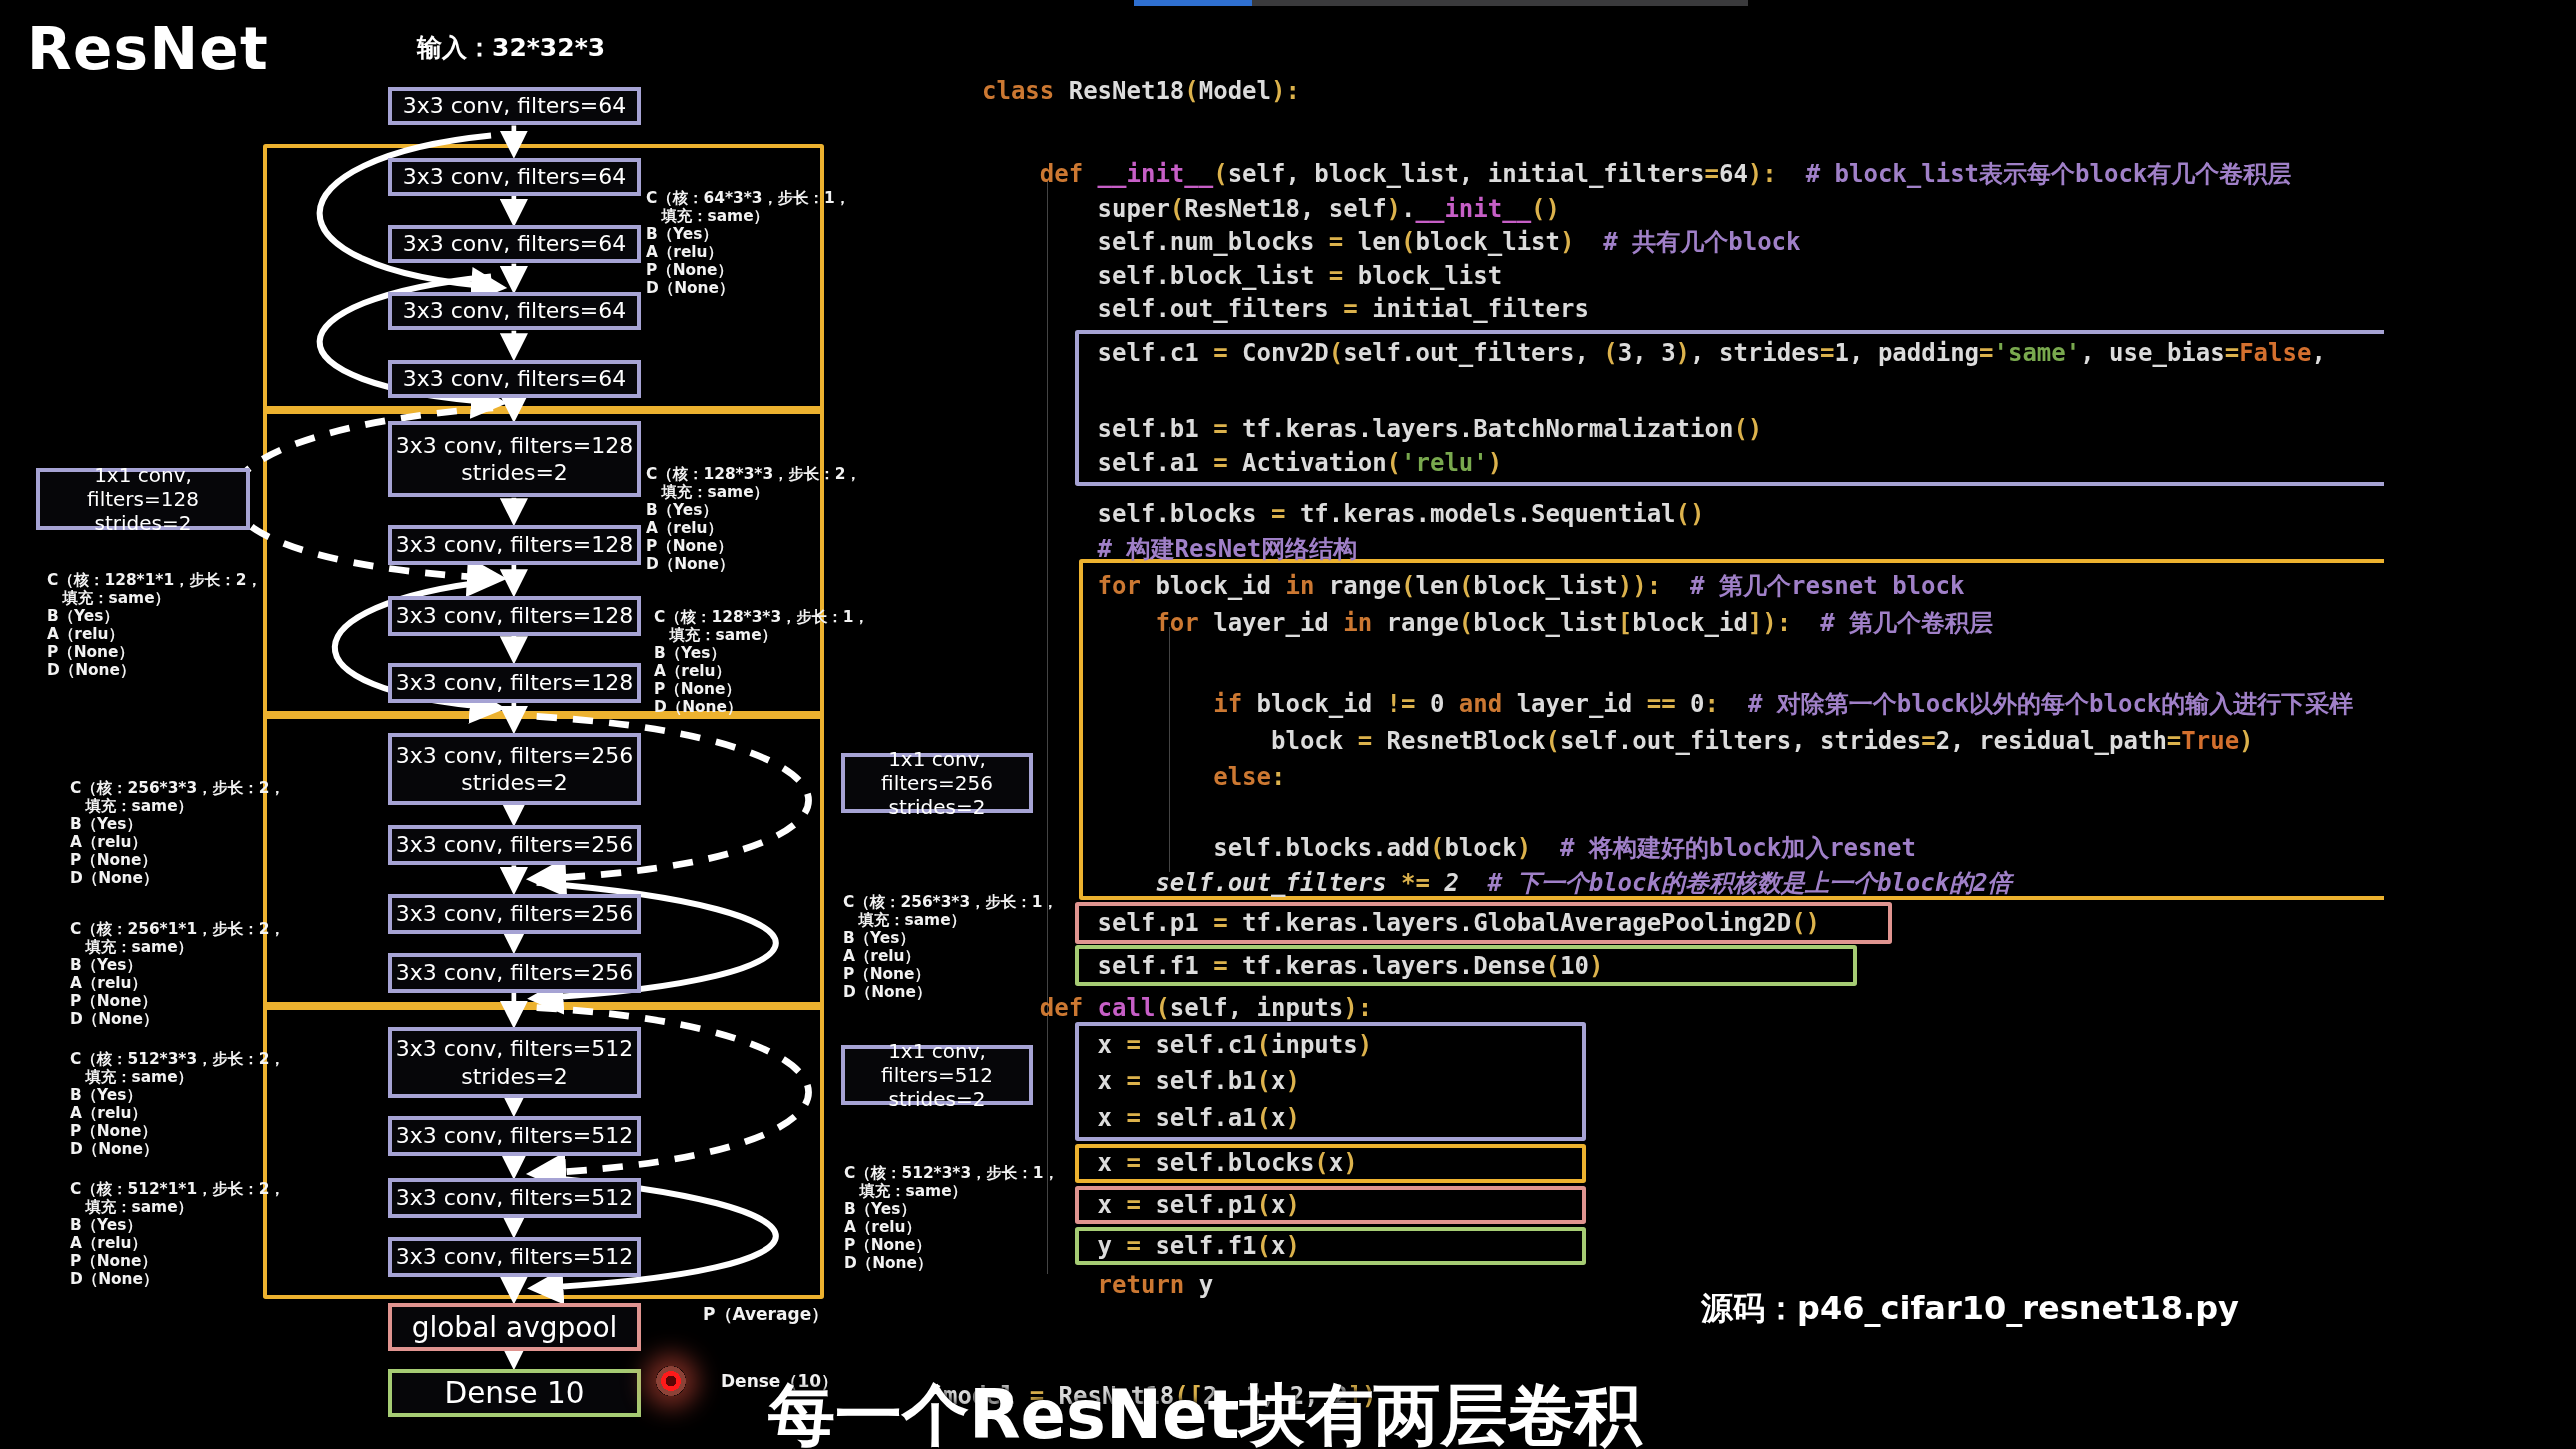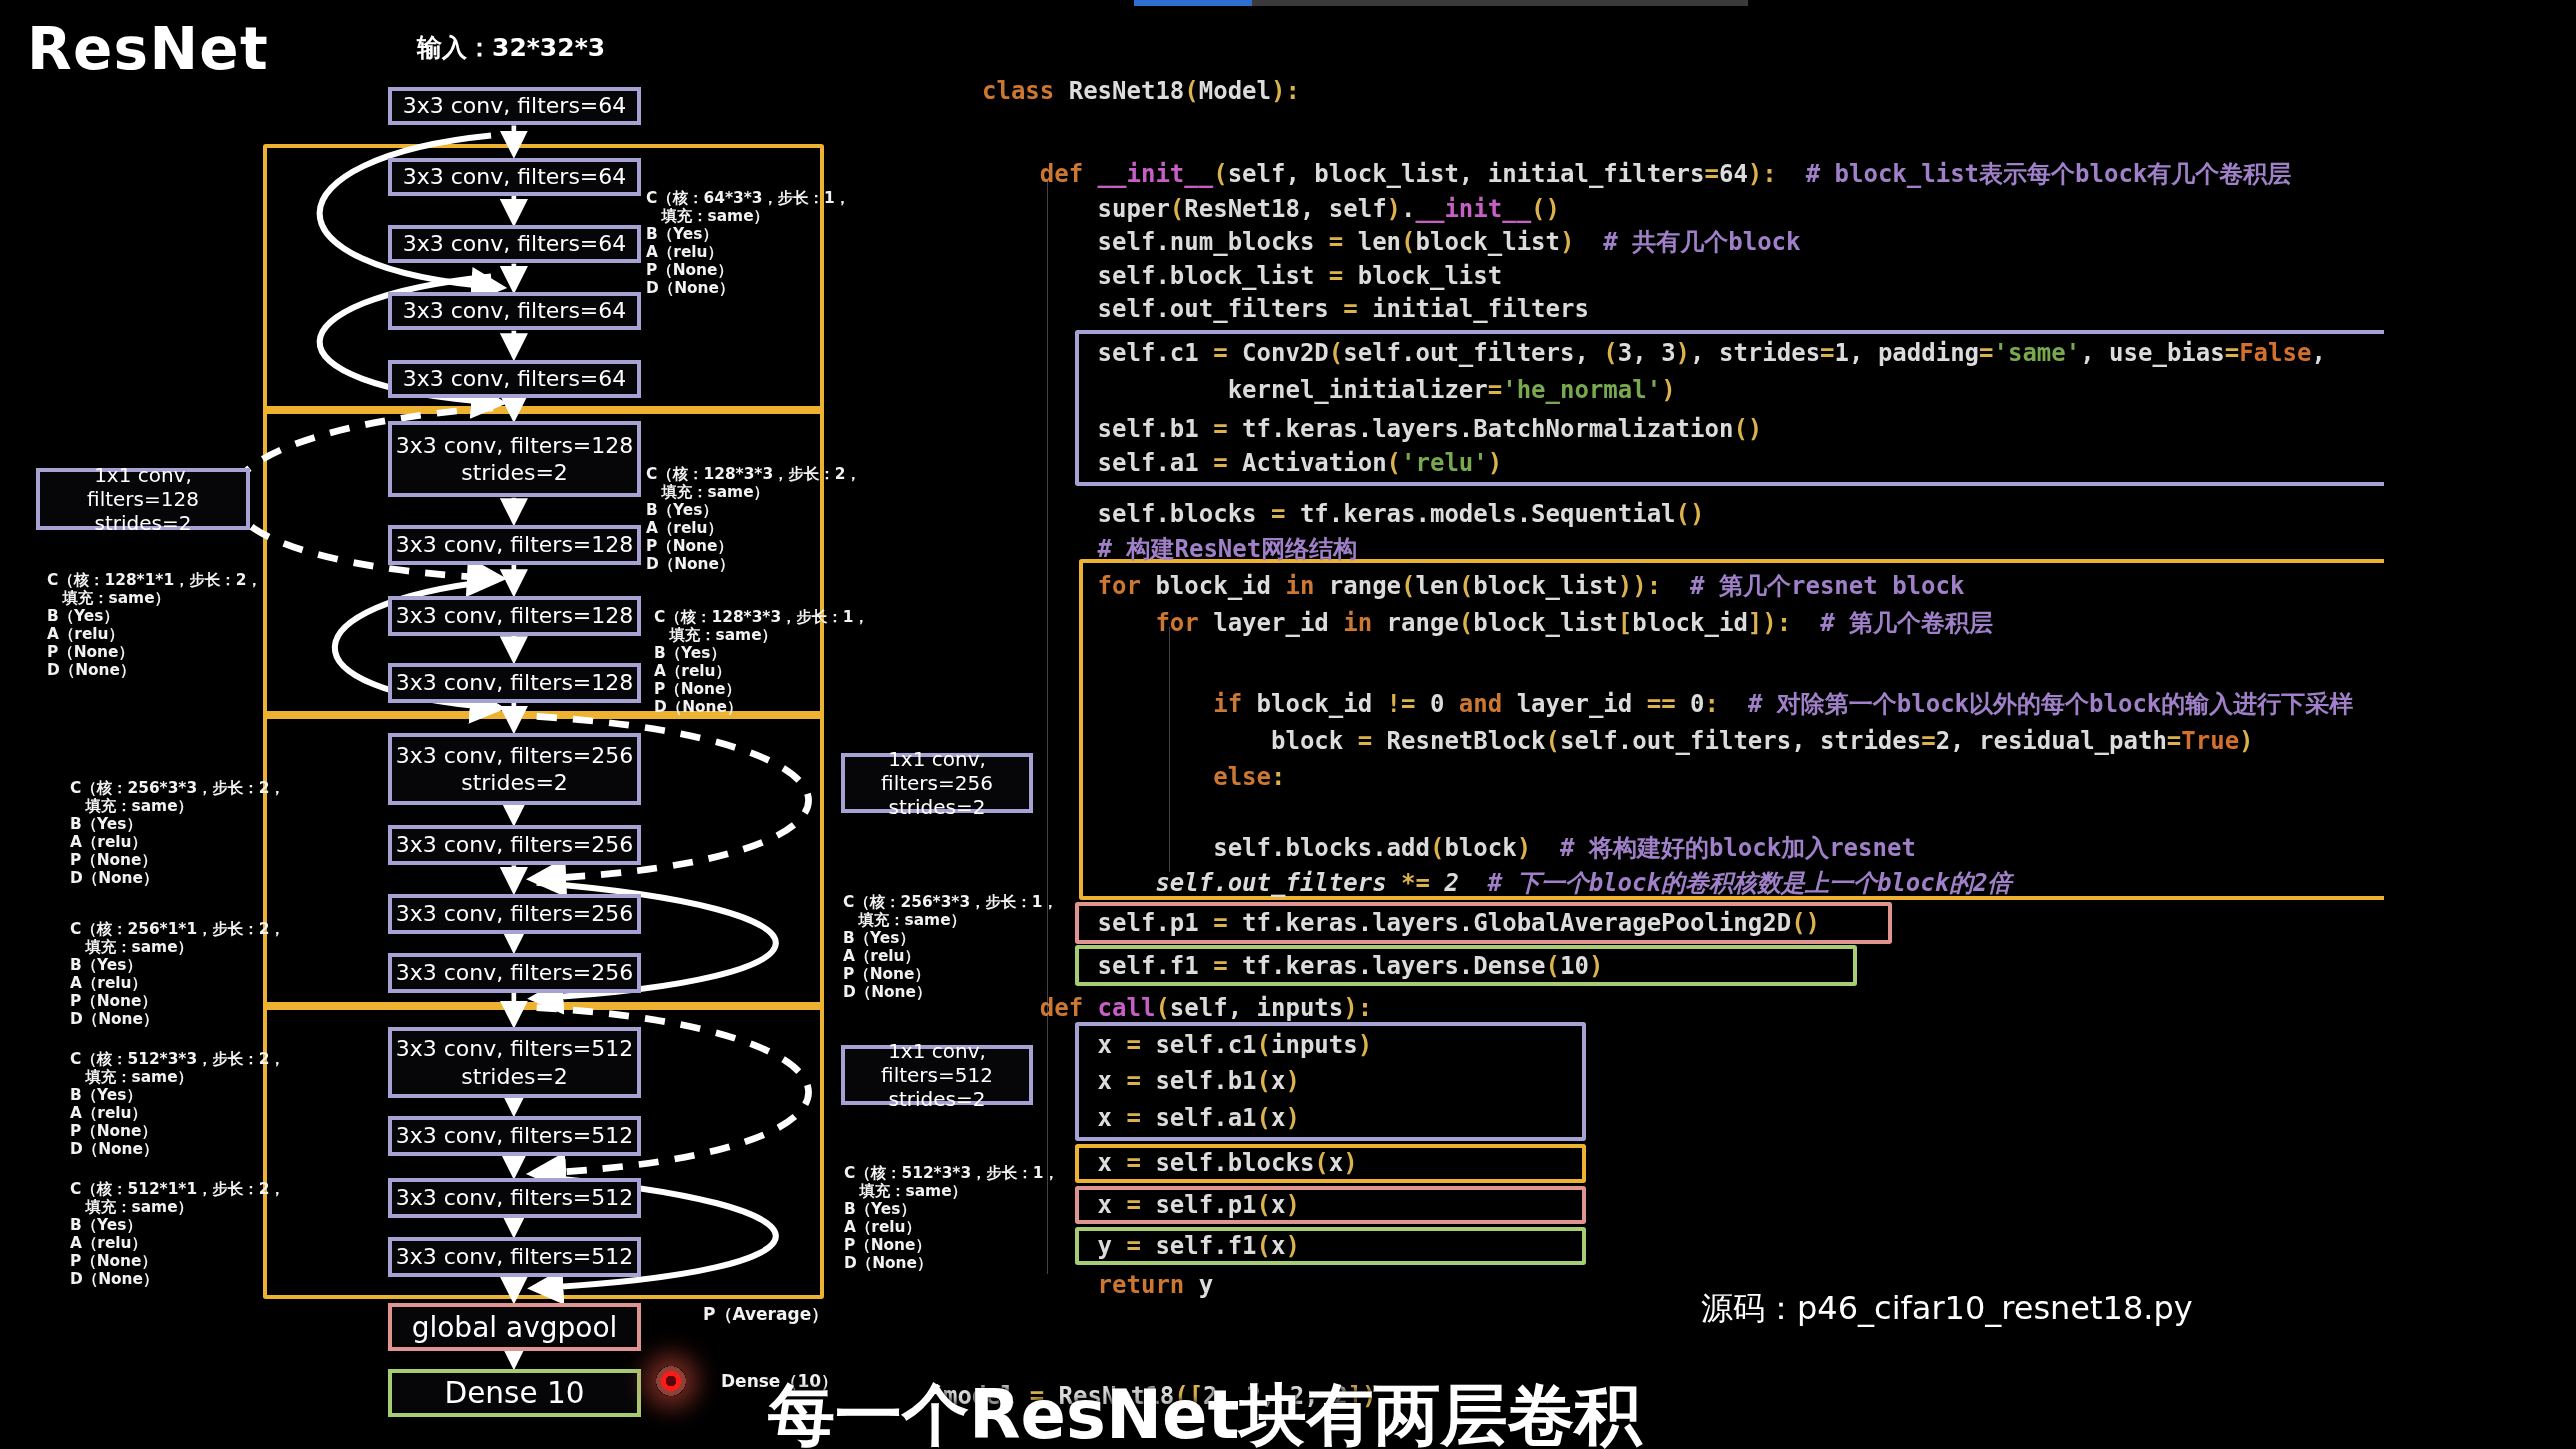--- a/index.html
+++ b/index.html
@@ -33,21 +33,21 @@
              font-size:24px;font-weight:bold;line-height:29.5px;z-index:5;}
   .tok-p{color:#dcdcdc;} .tok-k{color:#cc7832;} .tok-f{color:#c75fc7;}
   .tok-s{color:#79a94e;} .tok-c{color:#a080c8;} .tok-o{color:#dcb24c;} .tok-t{color:#d4702e;}
   .cbox{position:absolute;box-sizing:border-box;z-index:2;border-radius:2.7px;}
   .violet{border:4px solid #a6a3d4;}
   .gold{border:4.7px solid #edb22f;}
   .rose{border:4px solid #e09490;}
   .lime{border:4px solid #a6cc74;}
   .guide{position:absolute;width:1.3px;background:#888;opacity:.5;z-index:2;}
   #x4-label{position:absolute;left:2481px;top:596px;font-size:39px;font-weight:bold;color:#f0c23c;z-index:6;}
-  #source-label{position:absolute;left:1701px;top:1287px;font-size:32px;color:#fff;z-index:6;font-weight:normal;}
+  #source-label{position:absolute;left:1701px;top:1287px;font-size:32px;color:#fff;z-index:6;font-weight:bold;}
   #page-number{position:absolute;left:2414px;top:1356px;font-size:17px;color:#cfcfcf;z-index:6;}
   #caption{position:absolute;left:768px;top:1370px;font-size:67px;font-weight:bold;color:#fff;z-index:7;
            text-shadow:0 0 9.4px rgba(0,0,0,.9),0 0 2.7px #000;white-space:nowrap;}
   svg{position:absolute;left:0;top:0;z-index:2;}
 </style>
 </head>
 <body>
 
 <div id="stage">
 
@@ -199,21 +199,20 @@
     <div class="cbox gold" style="left: 1075px; top: 1144px; width: 511px; height: 39px;"></div>
     <div class="cbox rose" style="left: 1075px; top: 1186px; width: 511px; height: 38px;"></div>
     <div class="cbox lime" style="left: 1075px; top: 1227px; width: 511px; height: 38px;"></div>
     <div class="code-line" style="left: 982px; top: 77px;"><span class="tok-k">class</span><span class="tok-p"> </span><span class="tok-p">ResNet18</span><span class="tok-o">(</span><span class="tok-p">Model</span><span class="tok-o">)</span><span class="tok-o">:</span></div>
     <div class="code-line" style="left: 982px; top: 160px;"><span class="tok-p">    </span><span class="tok-k">def</span><span class="tok-p"> </span><span class="tok-f">__init__</span><span class="tok-o">(</span><span class="tok-p">self, block_list, initial_filters</span><span class="tok-o">=</span><span class="tok-p">64</span><span class="tok-o">)</span><span class="tok-o">:</span><span class="tok-p">  </span><span class="tok-c"># block_list表示每个block有几个卷积层</span></div>
     <div class="code-line" style="left: 982px; top: 195px;"><span class="tok-p">        super</span><span class="tok-o">(</span><span class="tok-p">ResNet18, self</span><span class="tok-o">)</span><span class="tok-p">.</span><span class="tok-f">__init__</span><span class="tok-o">()</span></div>
     <div class="code-line" style="left: 982px; top: 228px;"><span class="tok-p">        self.num_blocks </span><span class="tok-o">=</span><span class="tok-p"> len</span><span class="tok-o">(</span><span class="tok-p">block_list</span><span class="tok-o">)</span><span class="tok-p">  </span><span class="tok-c"># 共有几个block</span></div>
     <div class="code-line" style="left: 982px; top: 262px;"><span class="tok-p">        self.block_list </span><span class="tok-o">=</span><span class="tok-p"> block_list</span></div>
     <div class="code-line" style="left: 982px; top: 295px;"><span class="tok-p">        self.out_filters </span><span class="tok-o">=</span><span class="tok-p"> initial_filters</span></div>
     <div class="code-line" style="left: 982px; top: 339px;"><span class="tok-p">        self.c1 </span><span class="tok-o">=</span><span class="tok-p"> Conv2D</span><span class="tok-o">(</span><span class="tok-p">self.out_filters, </span><span class="tok-o">(</span><span class="tok-p">3, 3</span><span class="tok-o">)</span><span class="tok-p">, strides</span><span class="tok-o">=</span><span class="tok-p">1, padding</span><span class="tok-o">=</span><span class="tok-s">'same'</span><span class="tok-p">, use_bias</span><span class="tok-o">=</span><span class="tok-t">False</span><span class="tok-p">,</span></div>
-    <div class="code-line" style="left: 982px; top: 376px;"><span class="tok-p">                 kernel_initializer</span><span class="tok-o">=</span><span class="tok-s">'he_normal'</span><span class="tok-o">)</span></div>
     <div class="code-line" style="left: 982px; top: 415px;"><span class="tok-p">        self.b1 </span><span class="tok-o">=</span><span class="tok-p"> tf.keras.layers.BatchNormalization</span><span class="tok-o">()</span></div>
     <div class="code-line" style="left: 982px; top: 449px;"><span class="tok-p">        self.a1 </span><span class="tok-o">=</span><span class="tok-p"> Activation</span><span class="tok-o">(</span><span class="tok-s">'relu'</span><span class="tok-o">)</span></div>
     <div class="code-line" style="left: 982px; top: 500px;"><span class="tok-p">        self.blocks </span><span class="tok-o">=</span><span class="tok-p"> tf.keras.models.Sequential</span><span class="tok-o">()</span></div>
     <div class="code-line" style="left: 982px; top: 535px;"><span class="tok-p">        </span><span class="tok-c"># 构建ResNet网络结构</span></div>
     <div class="code-line" style="left: 982px; top: 572px;"><span class="tok-p">        </span><span class="tok-k">for</span><span class="tok-p"> block_id </span><span class="tok-k">in</span><span class="tok-p"> range</span><span class="tok-o">(</span><span class="tok-p">len</span><span class="tok-o">(</span><span class="tok-p">block_list</span><span class="tok-o">))</span><span class="tok-o">:</span><span class="tok-p">  </span><span class="tok-c"># 第几个resnet block</span></div>
     <div class="code-line" style="left: 982px; top: 609px;"><span class="tok-p">            </span><span class="tok-k">for</span><span class="tok-p"> layer_id </span><span class="tok-k">in</span><span class="tok-p"> range</span><span class="tok-o">(</span><span class="tok-p">block_list</span><span class="tok-o">[</span><span class="tok-p">block_id</span><span class="tok-o">])</span><span class="tok-o">:</span><span class="tok-p">  </span><span class="tok-c"># 第几个卷积层</span></div>
     <div class="code-line" style="left: 982px; top: 690px;"><span class="tok-p">                </span><span class="tok-k">if</span><span class="tok-p"> block_id </span><span class="tok-o">!=</span><span class="tok-p"> 0 </span><span class="tok-k">and</span><span class="tok-p"> layer_id </span><span class="tok-o">==</span><span class="tok-p"> 0</span><span class="tok-o">:</span><span class="tok-p">  </span><span class="tok-c"># 对除第一个block以外的每个block的输入进行下采样</span></div>
     <div class="code-line" style="left: 982px; top: 727px;"><span class="tok-p">                    block </span><span class="tok-o">=</span><span class="tok-p"> ResnetBlock</span><span class="tok-o">(</span><span class="tok-p">self.out_filters, strides</span><span class="tok-o">=</span><span class="tok-p">2, residual_path</span><span class="tok-o">=</span><span class="tok-t">True</span><span class="tok-o">)</span></div>
     <div class="code-line" style="left: 982px; top: 763px;"><span class="tok-p">                </span><span class="tok-k">else</span><span class="tok-o">:</span></div>
     <div class="code-line" style="left: 982px; top: 834px;"><span class="tok-p">                self.blocks.add</span><span class="tok-o">(</span><span class="tok-p">block</span><span class="tok-o">)</span><span class="tok-p">  </span><span class="tok-c"># 将构建好的block加入resnet</span></div>

